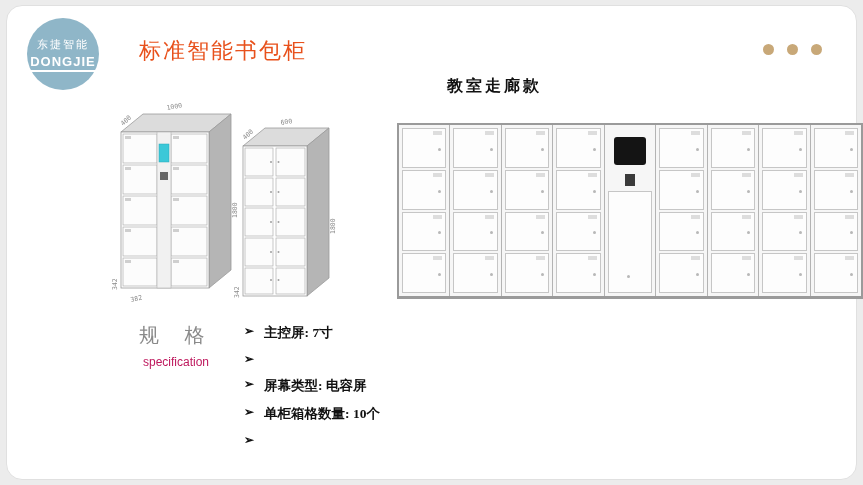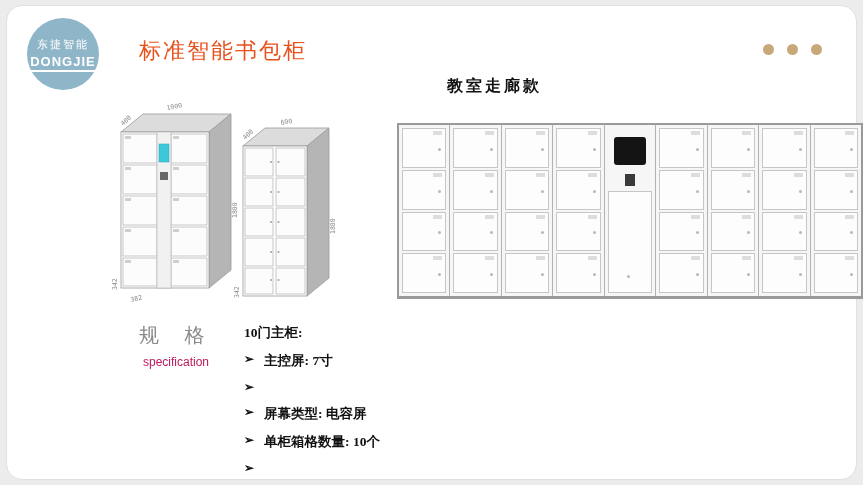--- a/index.html
+++ b/index.html
@@ -329,21 +329,20 @@
           <span class="door-tag"></span>
           <span class="door-lock"></span>
         </div>
       </div>
     </div>
 
   <div class="spec-label-zh">规 格</div>
   <div class="spec-label-en">specification</div>
 
   <div class="spec-block">
-    <div class="spec-heading">10门主柜:</div>
     <div class="spec-item">
       <span class="spec-marker">➢</span>
       <span>主控屏: 7寸</span>
     </div>
     <div class="spec-item">
       <span class="spec-marker">➢</span>
     </div>
     <div class="spec-item">
       <span class="spec-marker">➢</span>
       <span>屏幕类型: 电容屏</span>

